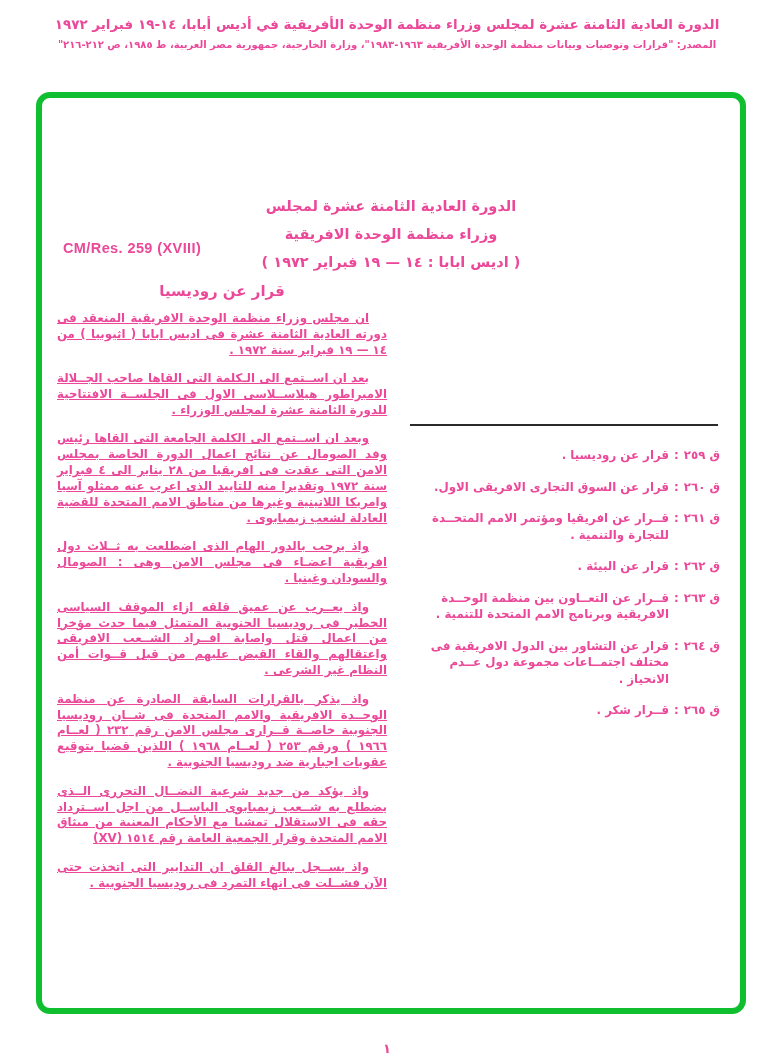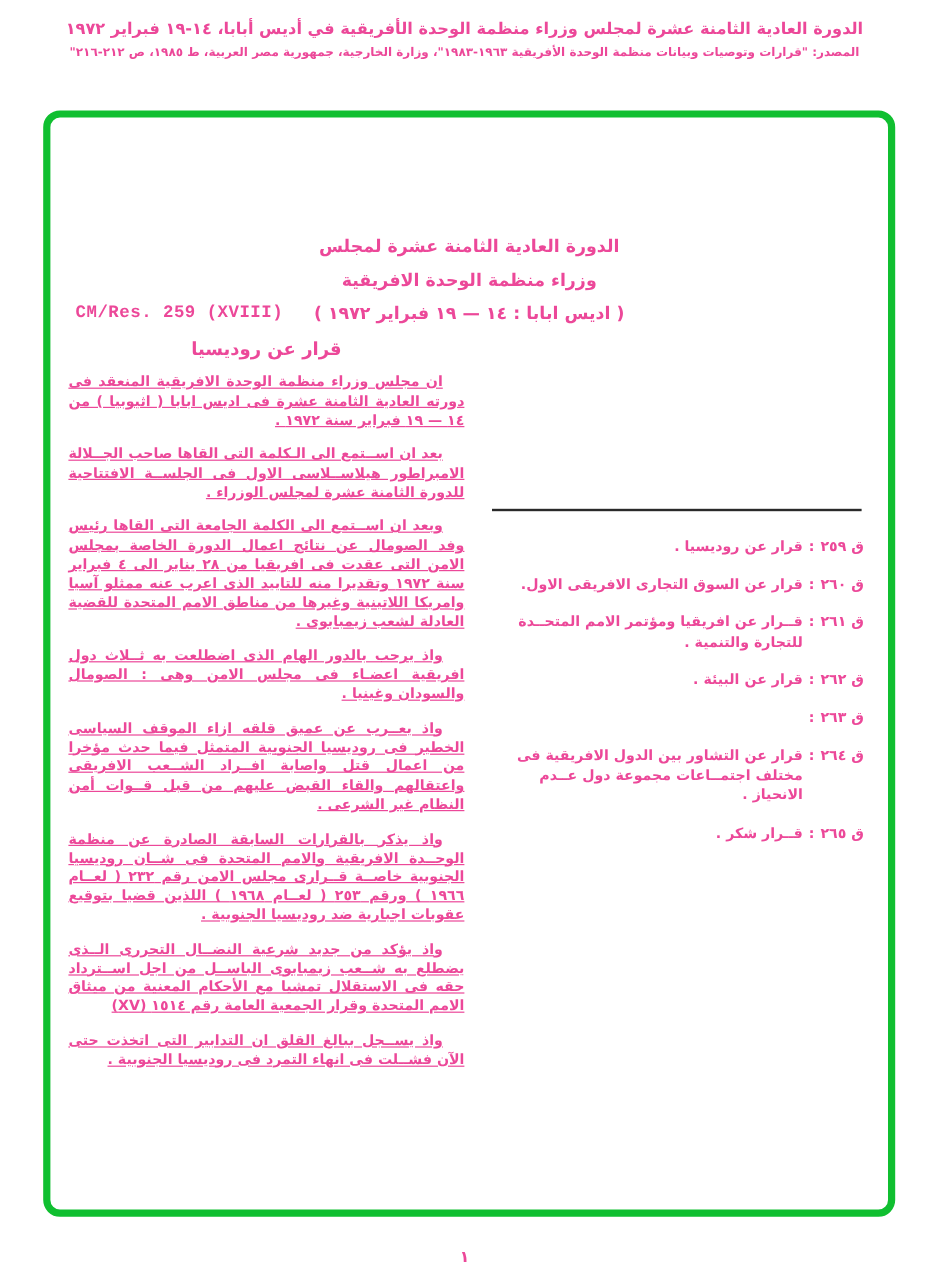--- a/index.html
+++ b/index.html
@@ -49,23 +49,23 @@
     text-align: center;
     direction: rtl;
     font-weight: 700;
     font-size: 14.5px;
     line-height: 28px;
     margin-top: 44px;
   }
 
   .cmres {
     position: absolute;
-    top: 155px; left: 21px;
+    top: 142px; left: 21px;
     direction: ltr;
-    font-family: Liberation Mono, monospace;
+    font-family: Liberation Sans, sans-serif;
     font-size: 14.5px;
     font-weight: 700;
     letter-spacing: 0.4px;
   }
 
   .res-heading {
     position: absolute;
     top: 184px; left: 15px;
     width: 330px;
     text-align: center;
@@ -176,20 +176,21 @@
         <div class="toc-text">قــرار عن افريقيا ومؤتمر الامم المتحــدة للتجارة والتنمية .</div>
       </div>
       <div class="toc-item">
         <span class="toc-ref">ق ٢٦٢</span>
         <span class="toc-colon">:</span>
         <div class="toc-text">قرار عن البيئة .</div>
       </div>
       <div class="toc-item">
         <span class="toc-ref">ق ٢٦٣</span>
         <span class="toc-colon">:</span>
+        <div class="toc-text">قــرار عن التعــاون بين منظمة الوحــدة الافريقية وبرنامج الامم المتحدة للتنمية .</div>
       </div>
       <div class="toc-item">
         <span class="toc-ref">ق ٢٦٤</span>
         <span class="toc-colon">:</span>
         <div class="toc-text">قرار عن التشاور بين الدول الافريقية فى مختلف اجتمــاعات مجموعة دول عــدم الانحياز .</div>
       </div>
       <div class="toc-item">
         <span class="toc-ref">ق ٢٦٥</span>
         <span class="toc-colon">:</span>
         <div class="toc-text">قــرار شكر .</div>

